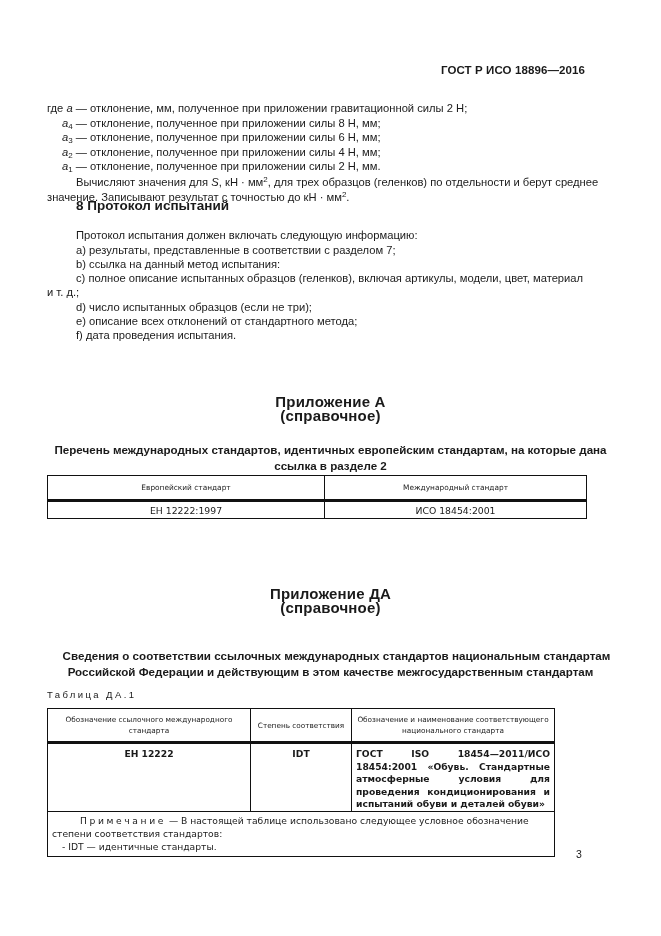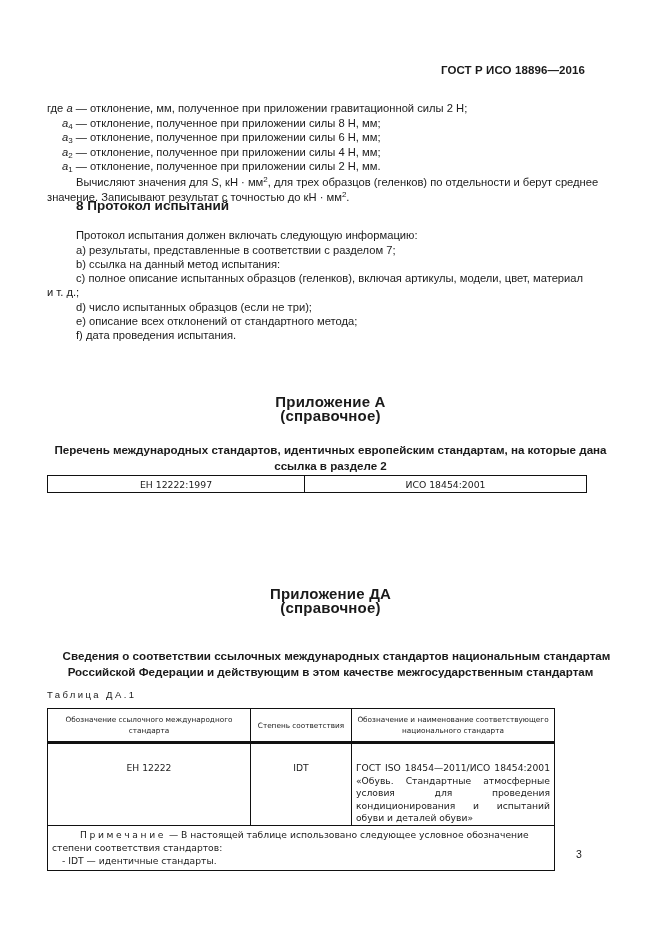--- a/index.html
+++ b/index.html
@@ -23,21 +23,21 @@
   .annex-title { font-weight: bold; font-size: 15px; line-height: 14px; letter-spacing: 0.2px; }
   .annex-heading { font-weight: bold; font-size: 11.6px; line-height: 16px; }
   table { border-collapse: collapse; position: absolute; font-family: "DejaVu Sans", sans-serif; }
   td, th { border: 1px solid #111; padding: 0 4px; font-weight: normal; }
   .t1 { left: 47px; top: 475px; width: 540px; }
   .t1 th { height: 23px; font-size: 7.4px; text-align: center; border-bottom: 3px solid #111; color:#222; }
   .t1 td { height: 16px; font-size: 9.3px; text-align: center; }
   .t2 { left: 47px; top: 708px; width: 508px; }
   .t2 th { height: 32px; font-size: 7.3px; text-align: center; border-bottom: 3px solid #111; line-height: 11px; color:#222; }
   .t2 td { font-size: 9.2px; vertical-align: top; line-height: 12.5px; }
-  .t2 .body-row td { height: 48px; padding-top: 18px; }
+  .t2 .body-row td { height: 48px; padding-top: 4px; font-weight: bold; }
   .t2 .note-row td { height: 40px; padding: 2px 4px; line-height: 13px; }
   .spaced { letter-spacing: 2.6px; }
   .table-label { top: 689px; left: 47px; font-size: 9.5px; letter-spacing: 2.4px; white-space: nowrap; }
   .justify { text-align: justify; text-align-last: left; }
   .page-num { top: 848px; left: 576px; font-size: 10.5px; }
 </style>
 </head>
 <body>
 
 <div class="abs doc-header">ГОСТ  Р ИСО 18896—2016</div>
@@ -65,20 +65,24 @@
   <div class="line" style="top:328px; left:76px;">f)  дата проведения испытания.</div>
 </div>
 
 <div class="center-block annex-title" style="top:395px;">Приложение А</div>
 <div class="center-block annex-title" style="top:409px;">(справочное)</div>
 <div class="center-block annex-heading" style="top:442px;">Перечень международных стандартов, идентичных европейским стандартам, на которые дана</div>
 <div class="center-block annex-heading" style="top:458px;">ссылка в разделе 2</div>
 
 <table class="t1">
   <tbody>
+      <tr>
+    <th style="width:268px;">Европейский стандарт</th>
+    <th>Международный стандарт</th>
+  </tr>
   <tr>
     <td>ЕН 12222:1997</td>
     <td>ИСО 18454:2001</td>
   </tr>
 </tbody>
   </table>
 
 <div class="center-block annex-title" style="top:587px;">Приложение ДА</div>
 <div class="center-block annex-title" style="top:601px;">(справочное)</div>
 <div class="center-block annex-heading" style="top:648px;padding-left:6px;">Сведения о соответствии ссылочных международных стандартов национальным стандартам</div>

